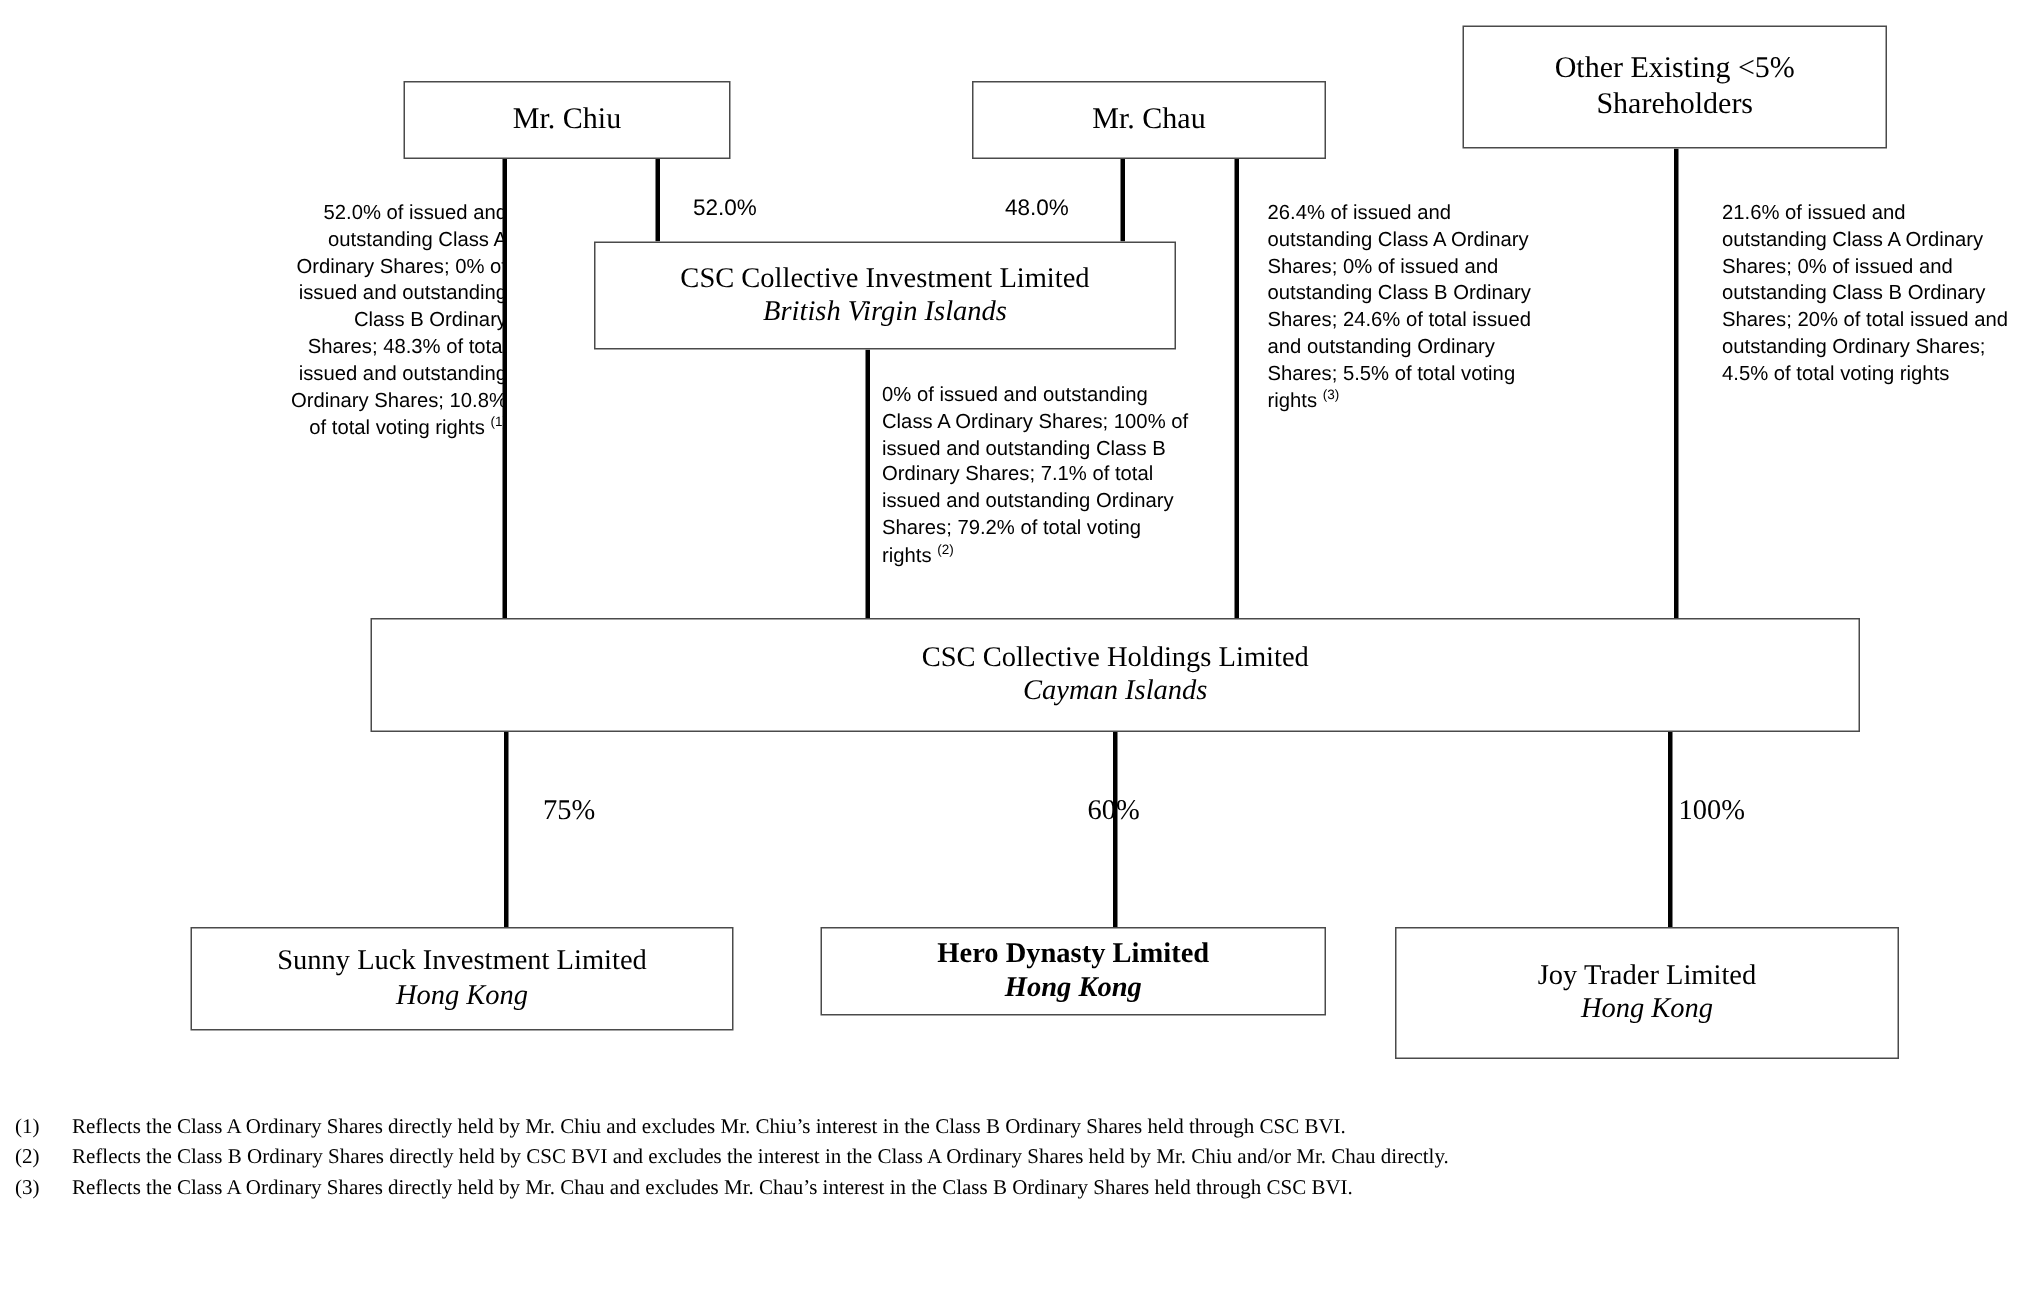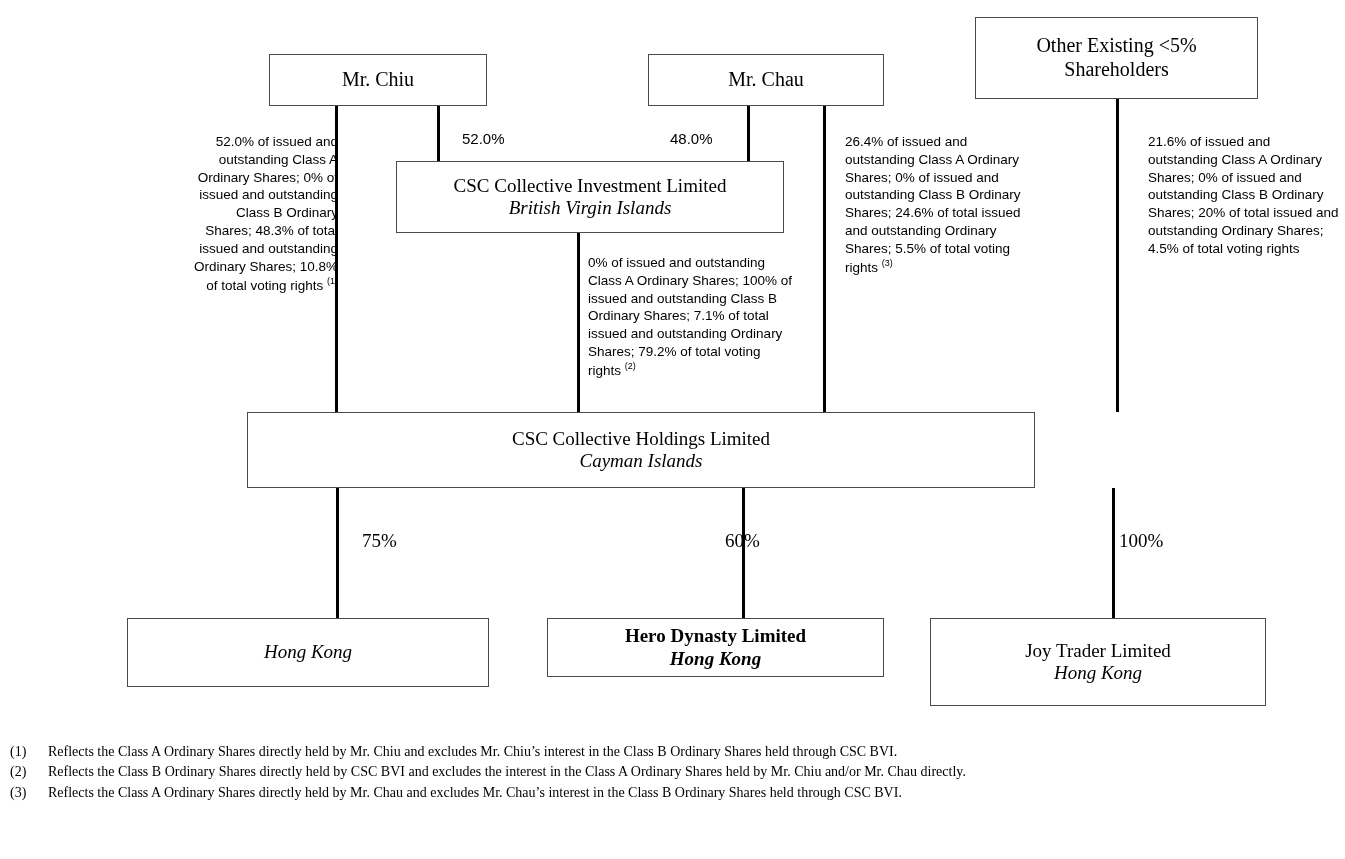--- a/index.html
+++ b/index.html
@@ -129,25 +129,26 @@
         <div class="ent-name">Mr. Chau</div>
       </div>
       <div class="box top-person" style="left: 975px; top: 17px; width: 283px; height: 82px;">
         <div class="ent-name">Other Existing &lt;5%
 Shareholders</div>
       </div>
       <div class="box" style="left: 396px; top: 161px; width: 388px; height: 72px;">
         <div class="ent-name">CSC Collective Investment Limited</div>
         <div class="ent-juris">British Virgin Islands</div>
       </div>
-      <div class="box" style="left: 247px; top: 412px; width: 788px; height: 76px;">
+      <div class="box" style="left: 247px; top: 412px; width: 993px; height: 76px;">
         <div class="ent-name">CSC Collective Holdings Limited</div>
         <div class="ent-juris">Cayman Islands</div>
       </div>
       <div class="box" style="left: 127px; top: 618px; width: 362px; height: 69px;">
+        <div class="ent-name">Sunny Luck Investment Limited</div>
         <div class="ent-juris">Hong Kong</div>
       </div>
       <div class="box" style="left: 547px; top: 618px; width: 337px; height: 59px; font-weight: bold;">
         <div class="ent-name">Hero Dynasty Limited</div>
         <div class="ent-juris">Hong Kong</div>
       </div>
       <div class="box" style="left: 930px; top: 618px; width: 336px; height: 88px;">
         <div class="ent-name">Joy Trader Limited</div>
         <div class="ent-juris">Hong Kong</div>
       </div>

